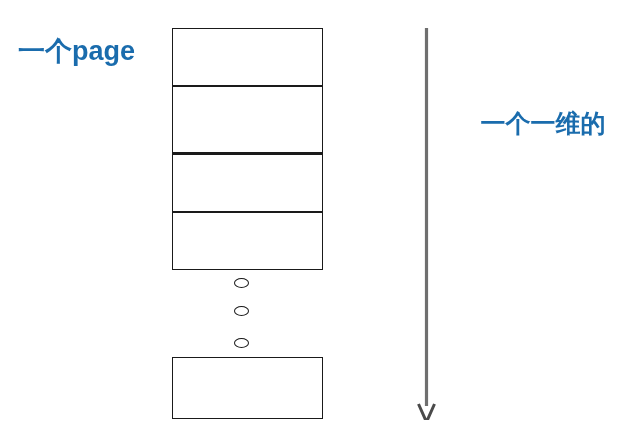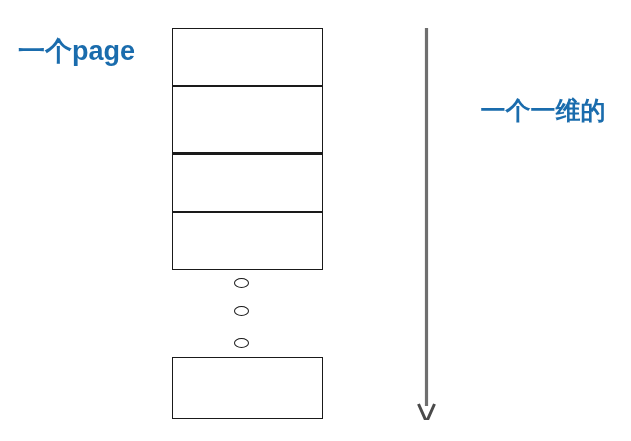--- a/index.html
+++ b/index.html
@@ -29,21 +29,21 @@
     letter-spacing: 0px;
   }
   #label-page {
     left: 18px;
     top: 36px;
     font-size: 27px;
     font-weight: bold;
   }
   #label-address-space {
     left: 455px;
-    top: 28px;
+    top: 41px;
     width: 176px;
     text-align: center;
     font-size: 25px;
     font-weight: bold;
     line-height: 1.32;
   }
   #label-address-space .ln {
     display: block;
   }
 

